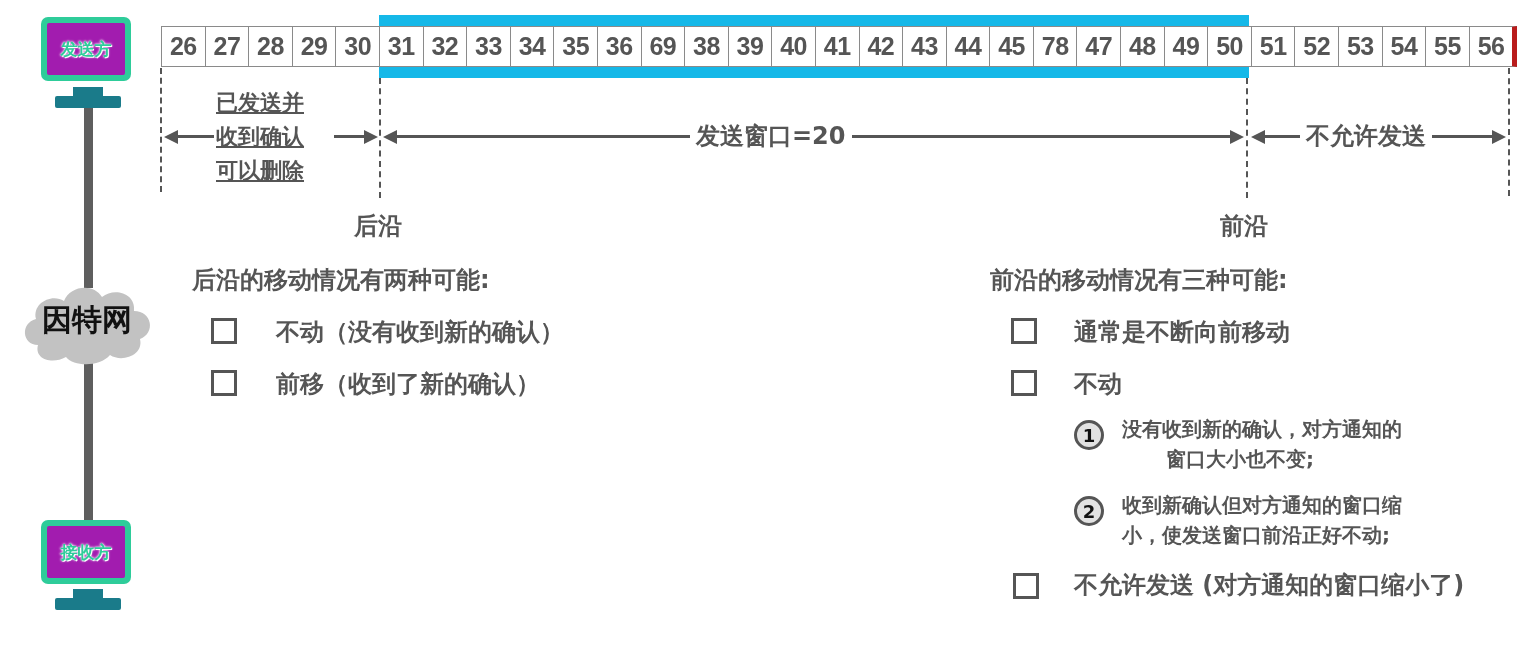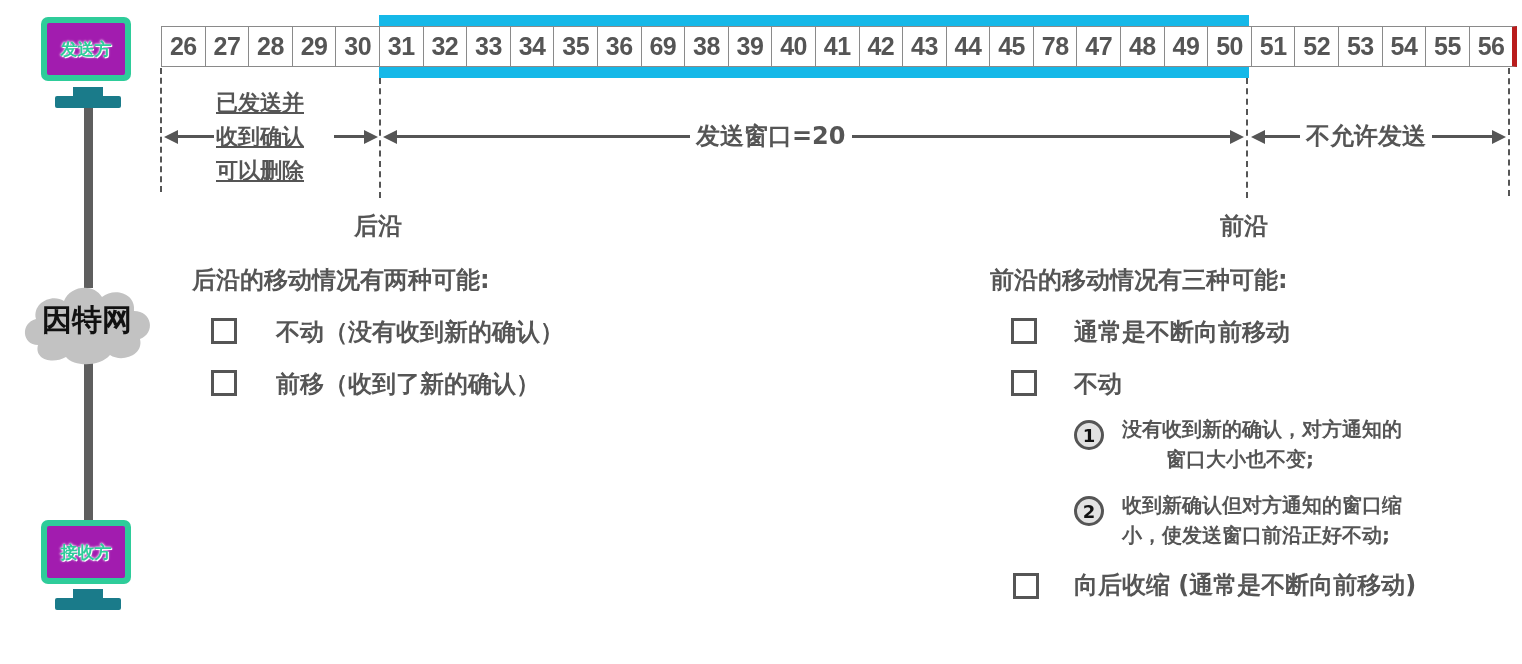--- a/index.html
+++ b/index.html
@@ -151,13 +151,13 @@
 
 <div class="num-circle" style="left:1074px; top:420px;">1</div>
 <div class="label lbl-20" style="left:1122px; top:416px;">没有收到新的确认，对方通知的</div>
 <div class="label lbl-20" style="left:1122px; top:446px;margin-left:44px;">窗口大小也不变;</div>
 
 <div class="num-circle" style="left:1074px; top:496px;">2</div>
 <div class="label lbl-20" style="left:1122px; top:492px;">收到新确认但对方通知的窗口缩</div>
 <div class="label lbl-20" style="left:1122px; top:522px;">小，使发送窗口前沿正好不动;</div>
 
 <div class="checkbox" style="left:1013px; top:573px;"></div>
-<div class="label lbl-24" style="left:1074px; top:569px;">向后收缩 (通常是不断向前移动)</div>
+<div class="label lbl-24" style="left:1074px; top:569px;">不允许发送 (对方通知的窗口缩小了)</div>
 
 </body></html>

